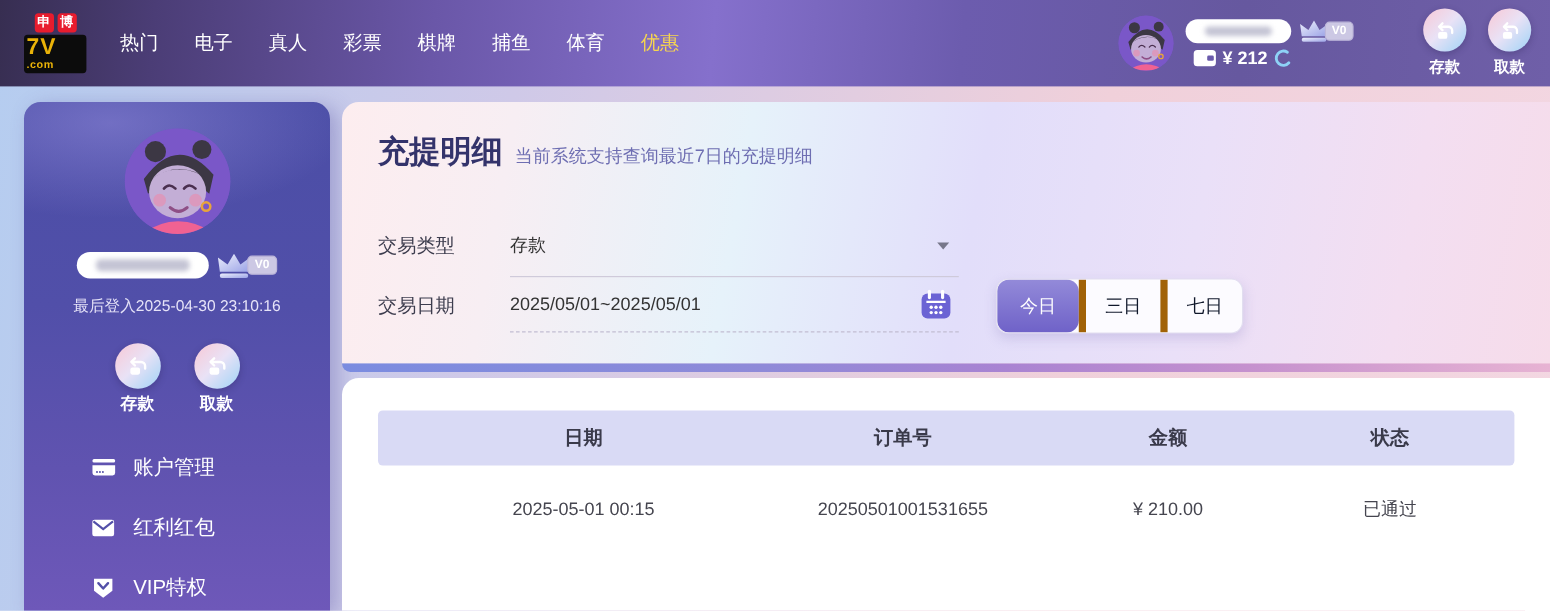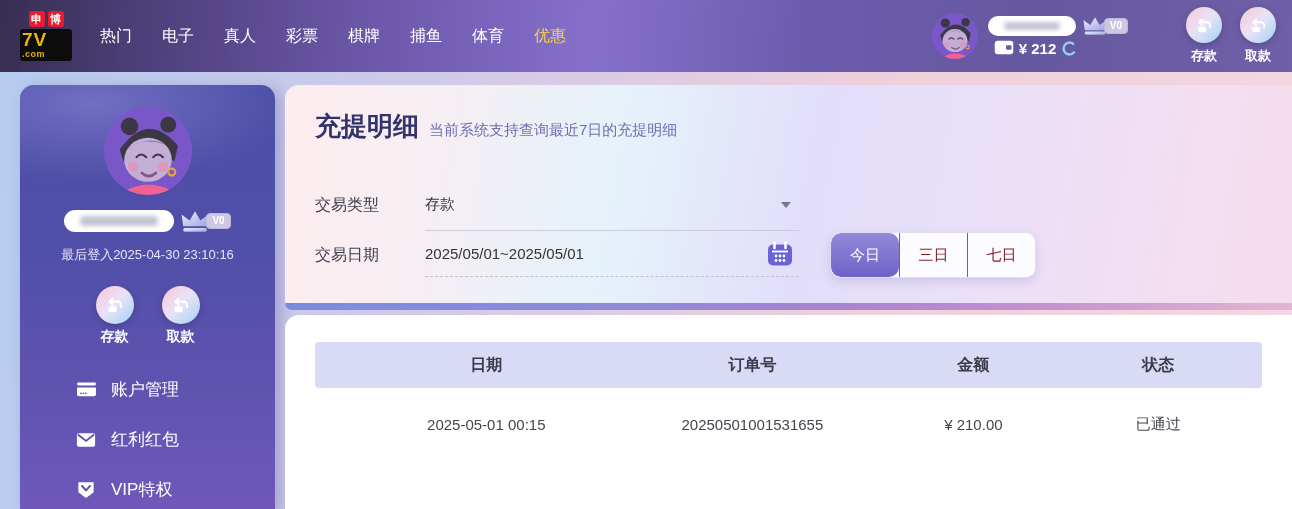--- a/index.html
+++ b/index.html
@@ -31,21 +31,21 @@
   .avatar { border-radius:50%; overflow:hidden; background:#7a57c8; flex:0 0 auto; }
   .avatar svg { display:block; width:100%; height:100%; }
   .avatar-nav { width:46px; height:46px; }
   .user-info { display:flex; flex-direction:column; gap:4px; margin-left:10px; }
   .user-line1 { display:flex; align-items:center; }
   .pill { background:#fff; border-radius:11px; position:relative; }
   .pill-nav { width:88px; height:20px; }
   .pill::after { content:""; position:absolute; top:6px; bottom:6px; left:16px; right:16px; background:#c4c4d4; border-radius:4px; filter:blur(2px); }
   .crown { margin-left:6px; display:flex; }
   .vip-badge { margin-left:-4px; background:#ccc8e4; border:1px solid #bdb7da; border-radius:4px; color:#fff; font-size:10px; font-weight:bold; padding:1px 5px; line-height:12px; }
-  .user-line2 { display:flex; gap:5px; margin-left:6px; }
+  .user-line2 { display:flex; align-items:center; gap:5px; margin-left:6px; }
   .balance { color:#fff; font-size:15px; font-weight:bold; }
 
   .nav-actions { display:flex; gap:18px; margin-left:58px; }
   .circle-action { display:flex; flex-direction:column; align-items:center; cursor:pointer; }
   .grad-circle {
     border-radius:50%;
     background:linear-gradient(135deg,#f8c8d5 0%,#e9e2f6 48%,#9fd3f6 100%);
     display:flex; align-items:center; justify-content:center;
     box-shadow:0 2px 6px rgba(40,30,80,.3);
   }
@@ -100,21 +100,21 @@
   .chevron-down { position:absolute; right:8px; top:7px; width:0; height:0;
     border-left:5px solid transparent; border-right:5px solid transparent; border-top:6px solid #77778a; }
   .calendar-btn { position:absolute; right:6px; top:-4px; display:flex; cursor:pointer; }
 
   .range-group {
     position:absolute; left:545px; top:147px; display:flex;
     background:#fcfbff; border:1px solid #e2def0; border-radius:10px;
     box-shadow:0 4px 10px rgba(150,140,200,.3); overflow:hidden;
   }
   .range-btn { width:68px; height:44px; display:flex; align-items:center; justify-content:center;
-    font-size:15px; color:#7f1d1d; cursor:pointer; border-left:1px solid #a16207; background:transparent; }
+    font-size:15px; color:#0f172a; cursor:pointer; border-left:6px solid #a16207; background:transparent; }
   .range-btn:first-child { border-left:none; }
   .range-btn.active { background:linear-gradient(180deg,#938ad9,#6f62c8); color:#fff; border-radius:10px; }
 
   .panel-table { position:absolute; left:285px; top:315px; right:0; bottom:0; background:#fff; border-radius:14px 0 0 0; }
   .table { position:absolute; left:30px; right:30px; top:27px; }
   .t-head { display:flex; background:#d9daf5; border-radius:4px; height:46px; align-items:center;
     font-size:16px; color:#3a3a4a; font-weight:bold; }
   .t-row { display:flex; height:72px; align-items:center; font-size:15px; color:#45454f; }
   .t-cell { text-align:center; }
   .c1 { width:28%;margin-left:45px; } .c2 { width:31%; } .c3 { width:18%; } .c4 { width:23%; }

